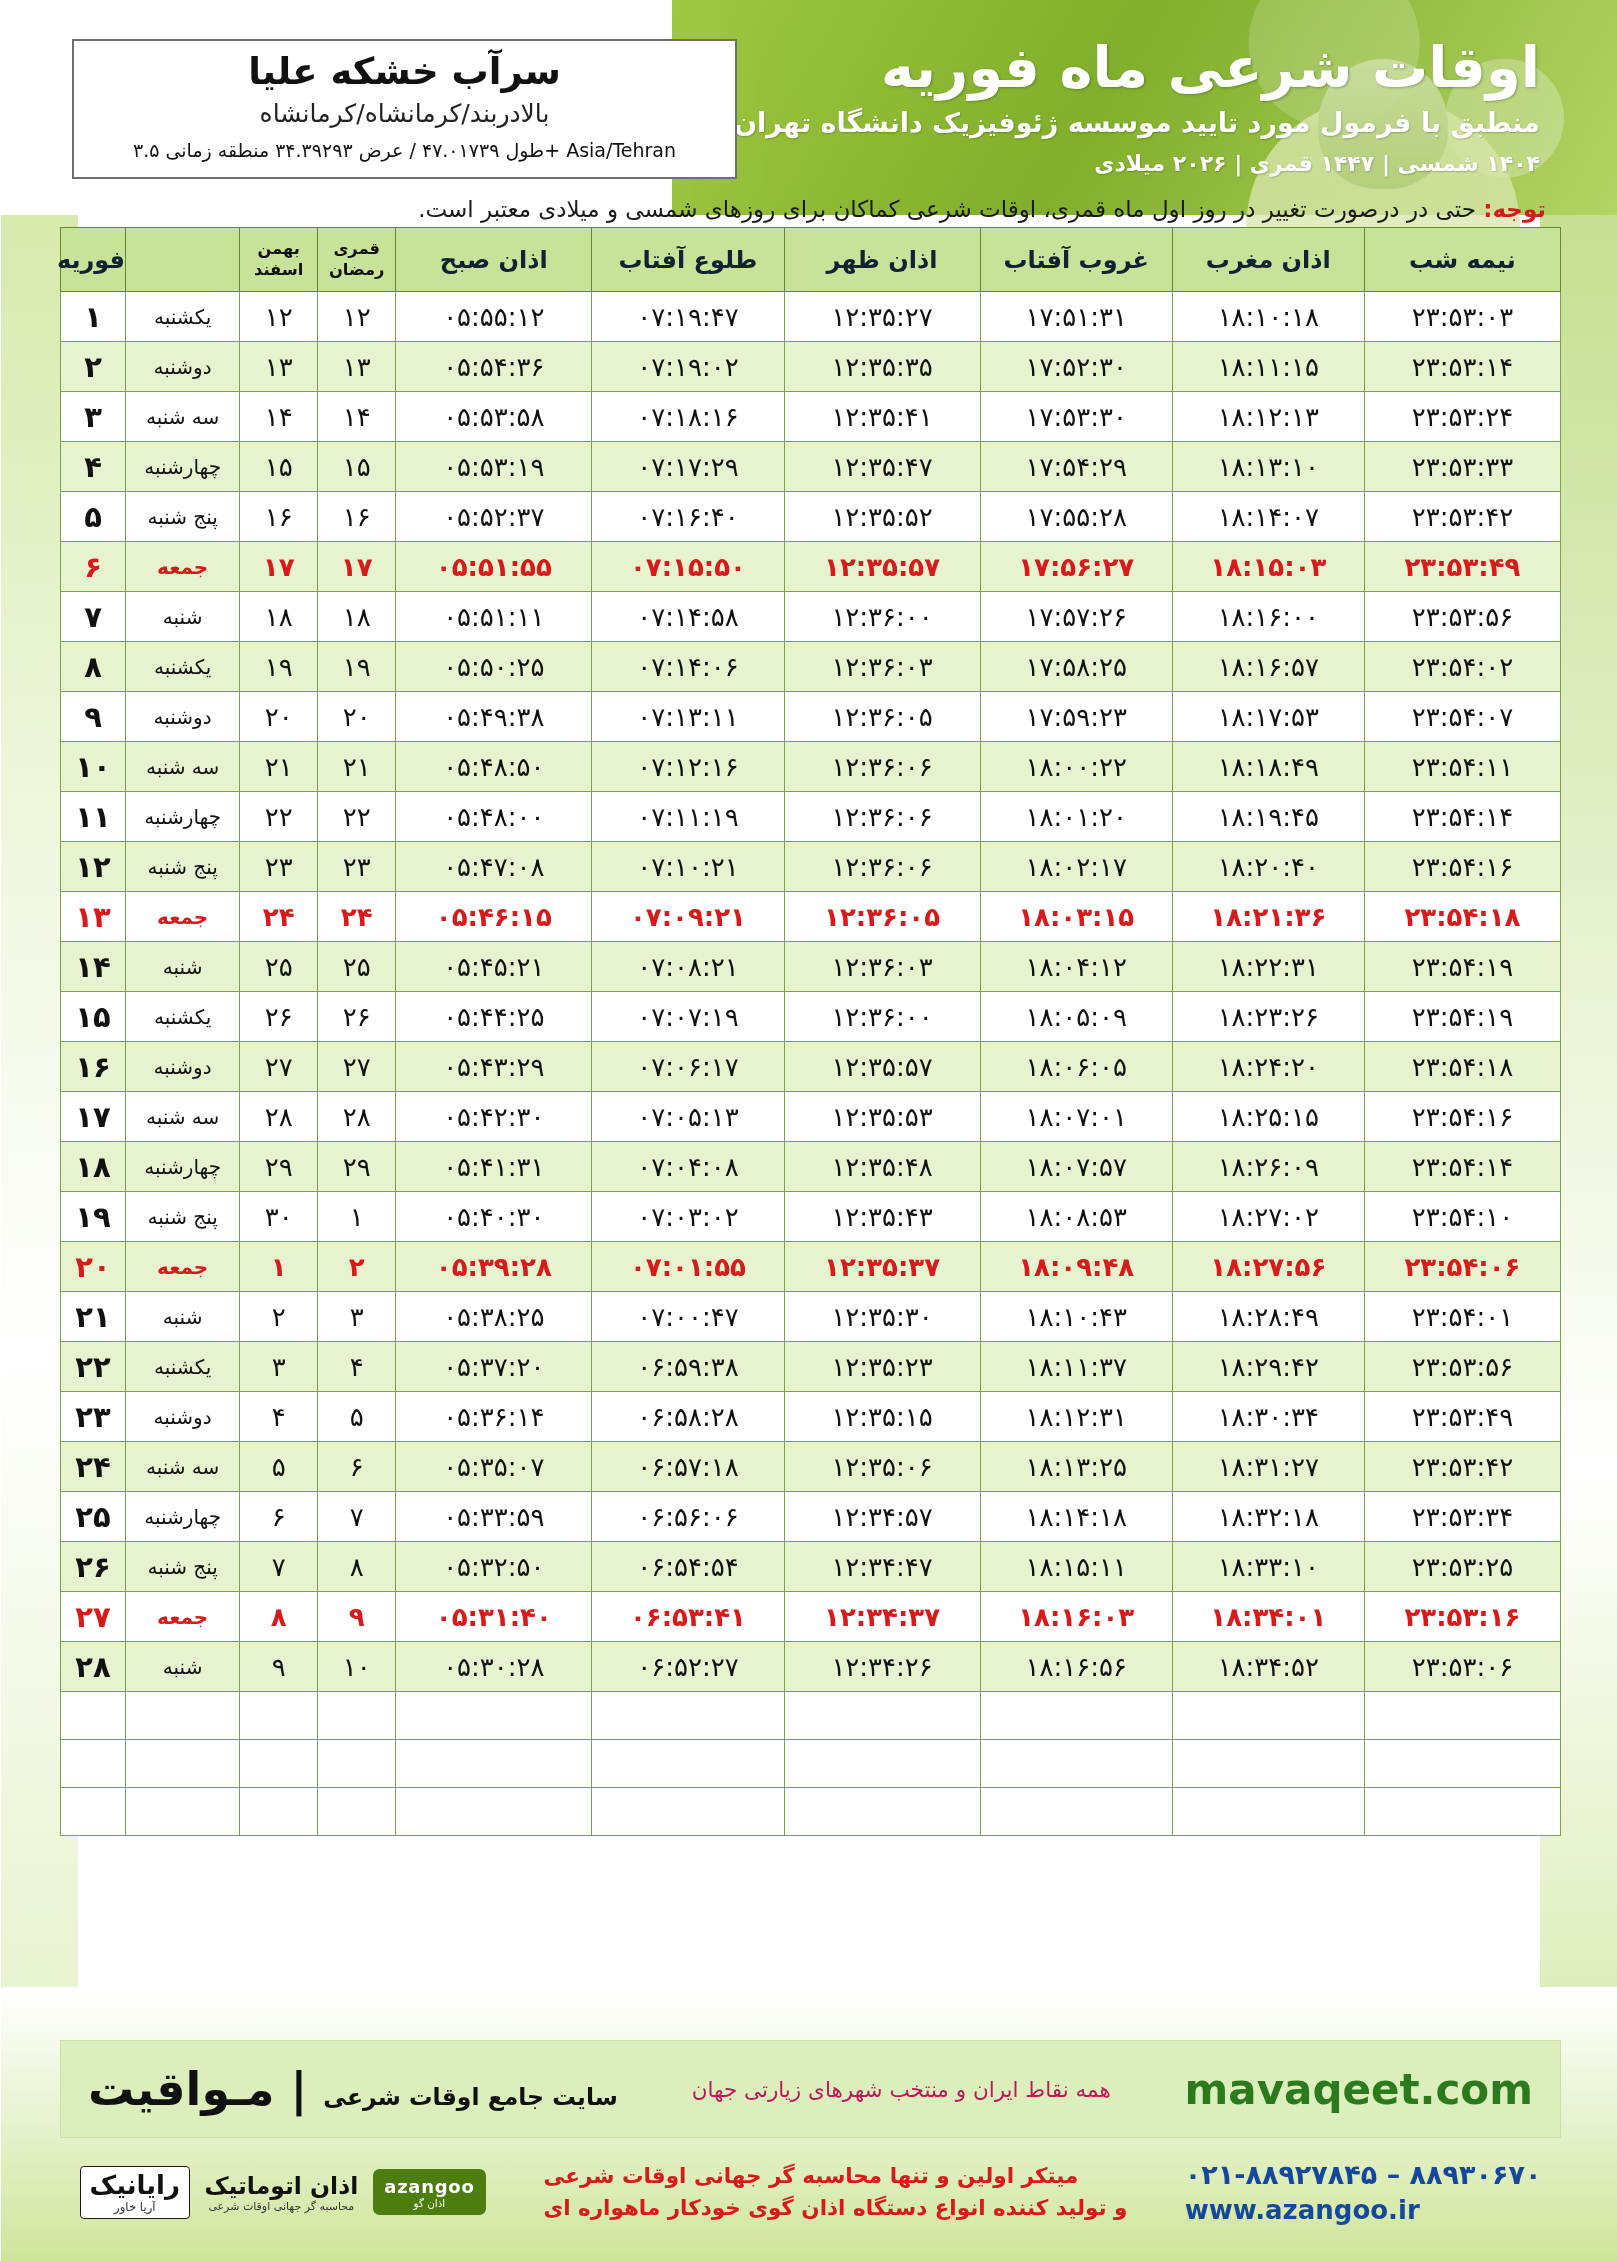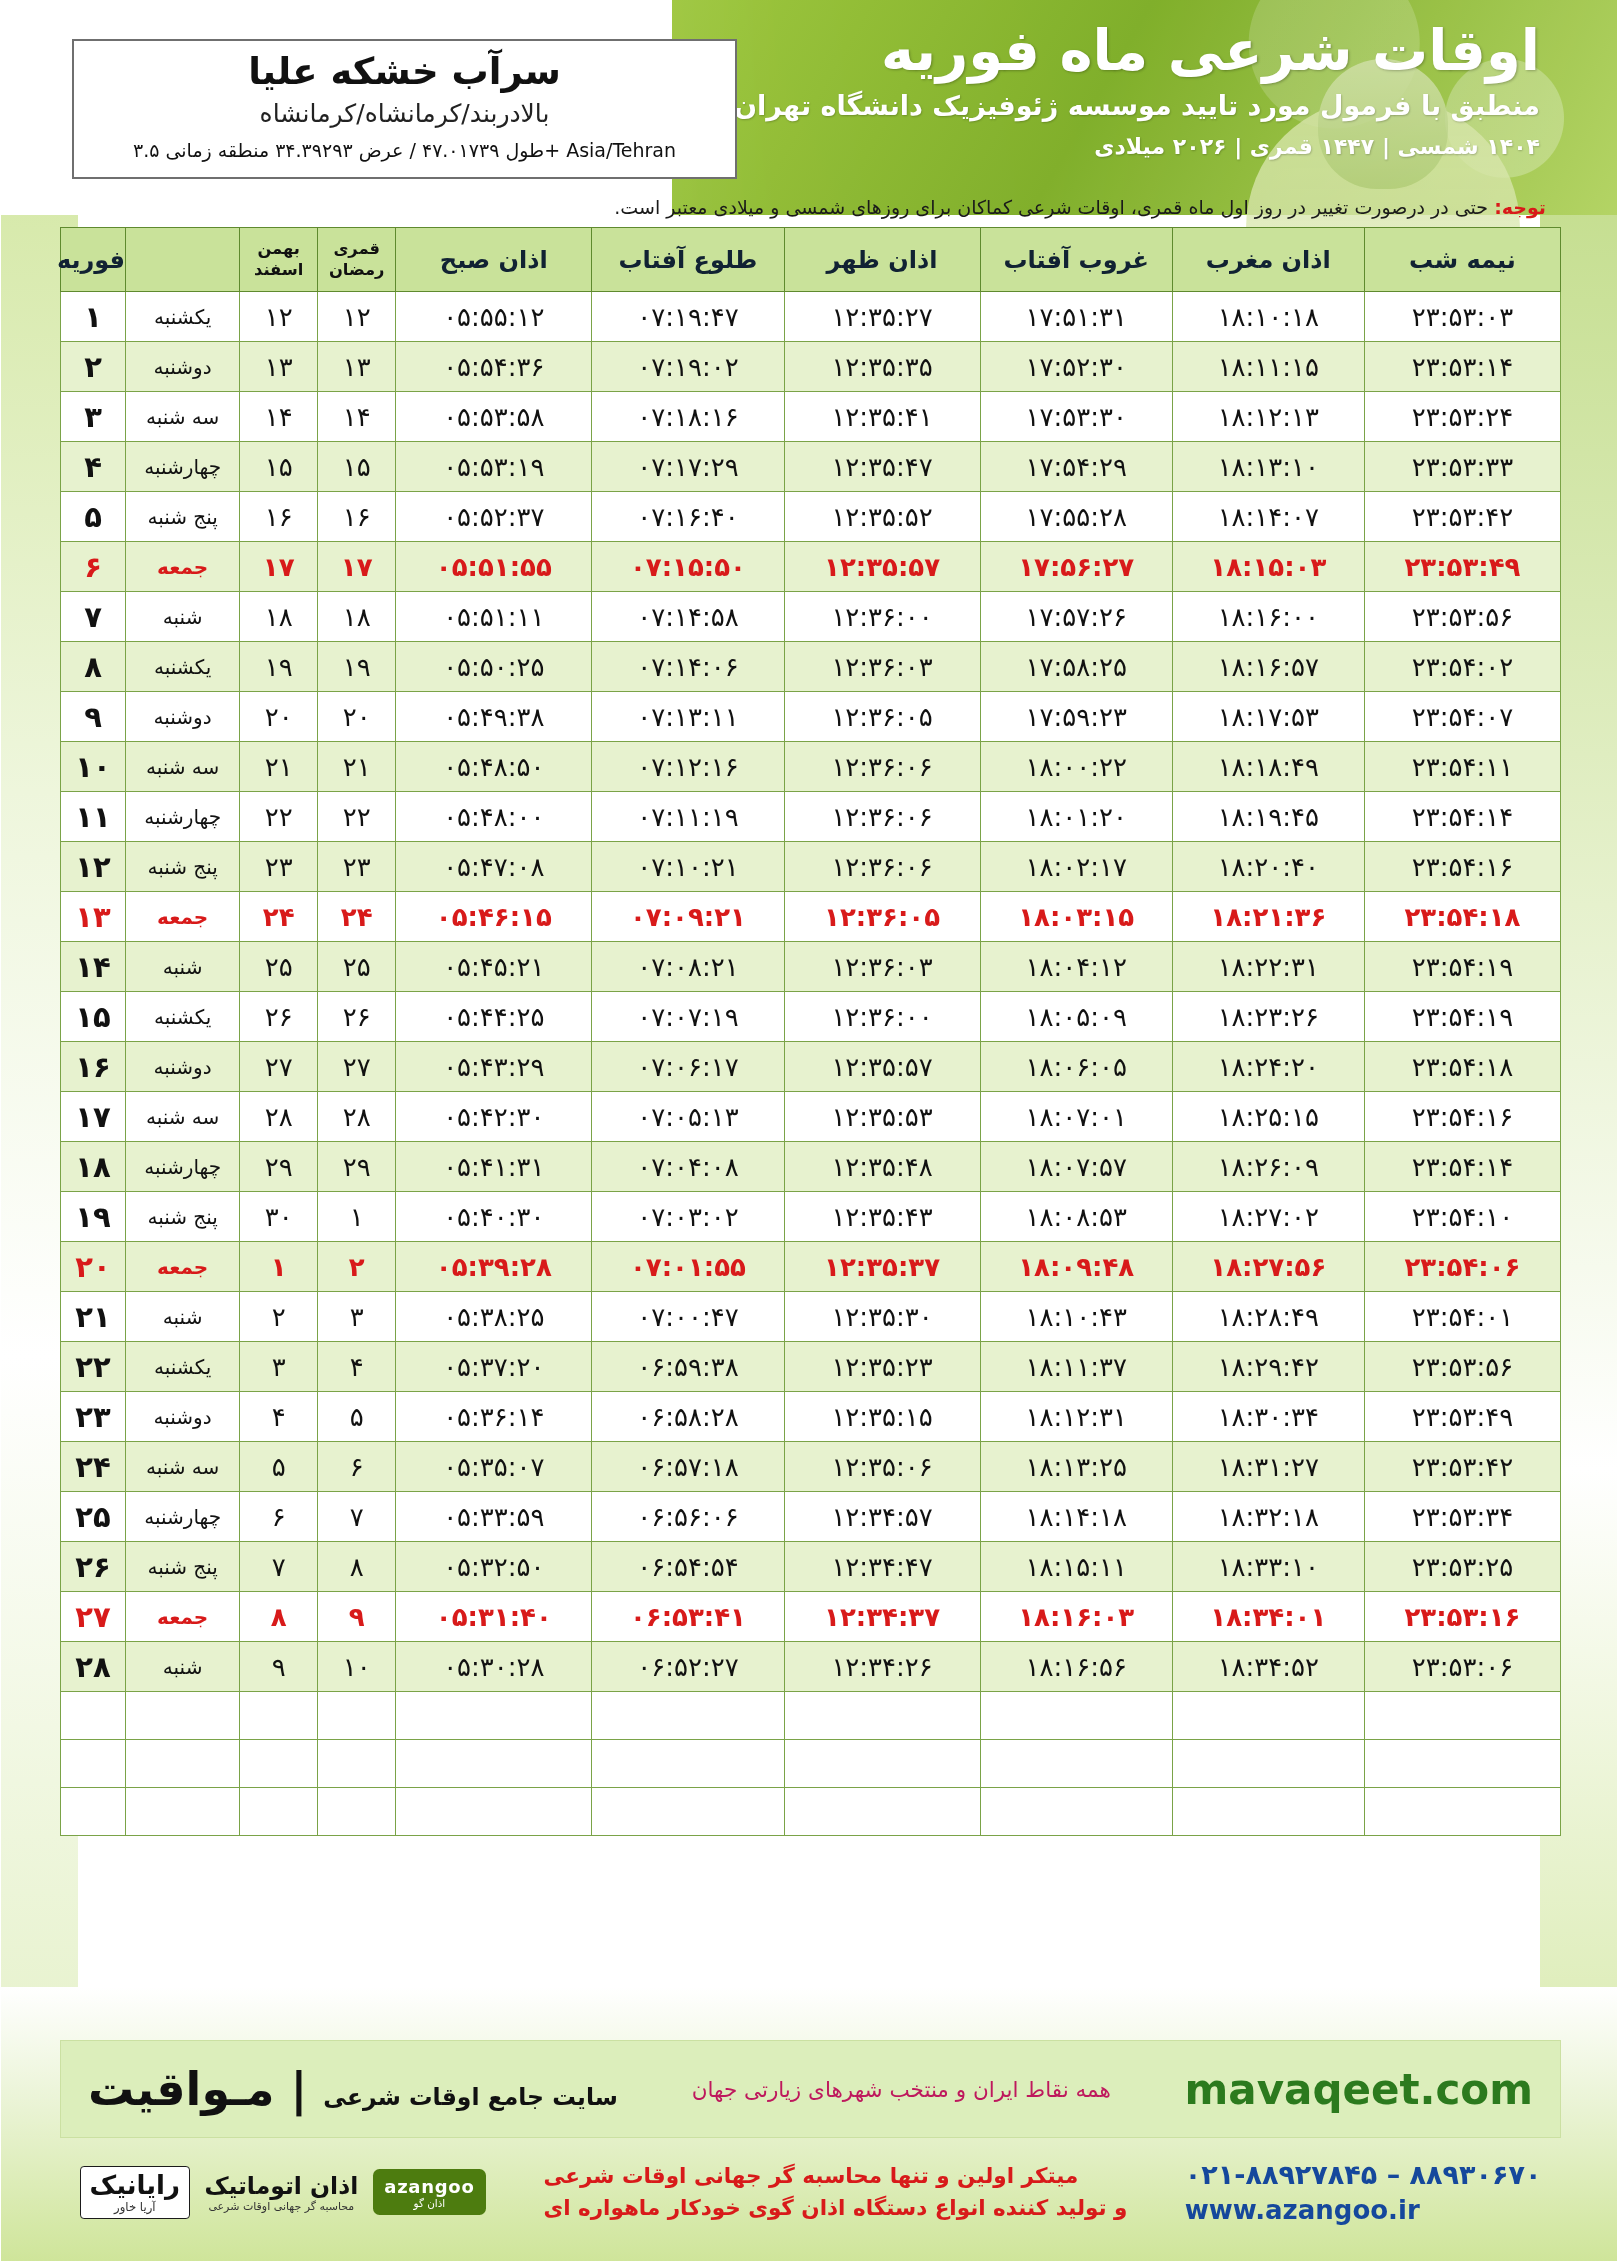--- a/index.html
+++ b/index.html
@@ -43,21 +43,21 @@
     filter:blur(0.2px);
   }
   .mosque:before{
     content:"";position:absolute;left:50%;top:-39px;transform:translateX(-50%);
     width:130px;height:130px;border-radius:50% 50% 45% 45%;
     background:linear-gradient(180deg,#cfe0a6,#b9d184);
   }
 
   
   .header{
-    position:absolute;top:22px;right:78px;width:861px;height:163px;
+    position:absolute;top:39px;right:78px;width:861px;height:163px;
     color:#ffffff;text-align:right;padding-left:19.6px;box-sizing:border-box;
   }
   .header h1{
     margin:0;font-size:56px;font-weight:bold;line-height:1.05;
     text-shadow:1.3px 1.3px 2.6px rgba(0,0,0,.25);
   }
   .header h2{
     margin:9px 0 0 0;font-size:27px;font-weight:bold;
     text-shadow:0.7px 0.7px 2px rgba(0,0,0,.22);
   }
@@ -72,21 +72,21 @@
     border:2px solid #6f6f6f;background:#ffffff;box-sizing:border-box;
     text-align:center;padding-top:10.4px;
   }
   .loc-city{font-size:37px;font-weight:bold;color:#111;line-height:1.15;}
   .loc-sub{font-size:25px;color:#222;margin-top:5.2px;}
   .loc-geo{font-size:19px;color:#111;margin-top:10.4px;direction:ltr;}
 
   
   .note{
     position:absolute;top:196px;left:72px;width:1474px;
-    text-align:right;font-size:19px;color:#1a1a1a;
+    text-align:right;font-size:23px;color:#1a1a1a;
   }
   .note .red{color:#d81a1a;font-weight:bold;}
 
   
   table{
     position:absolute;top:227px;left:60px;width:1501px;
     border-collapse:collapse;
     table-layout:fixed;
   }
   thead th{

